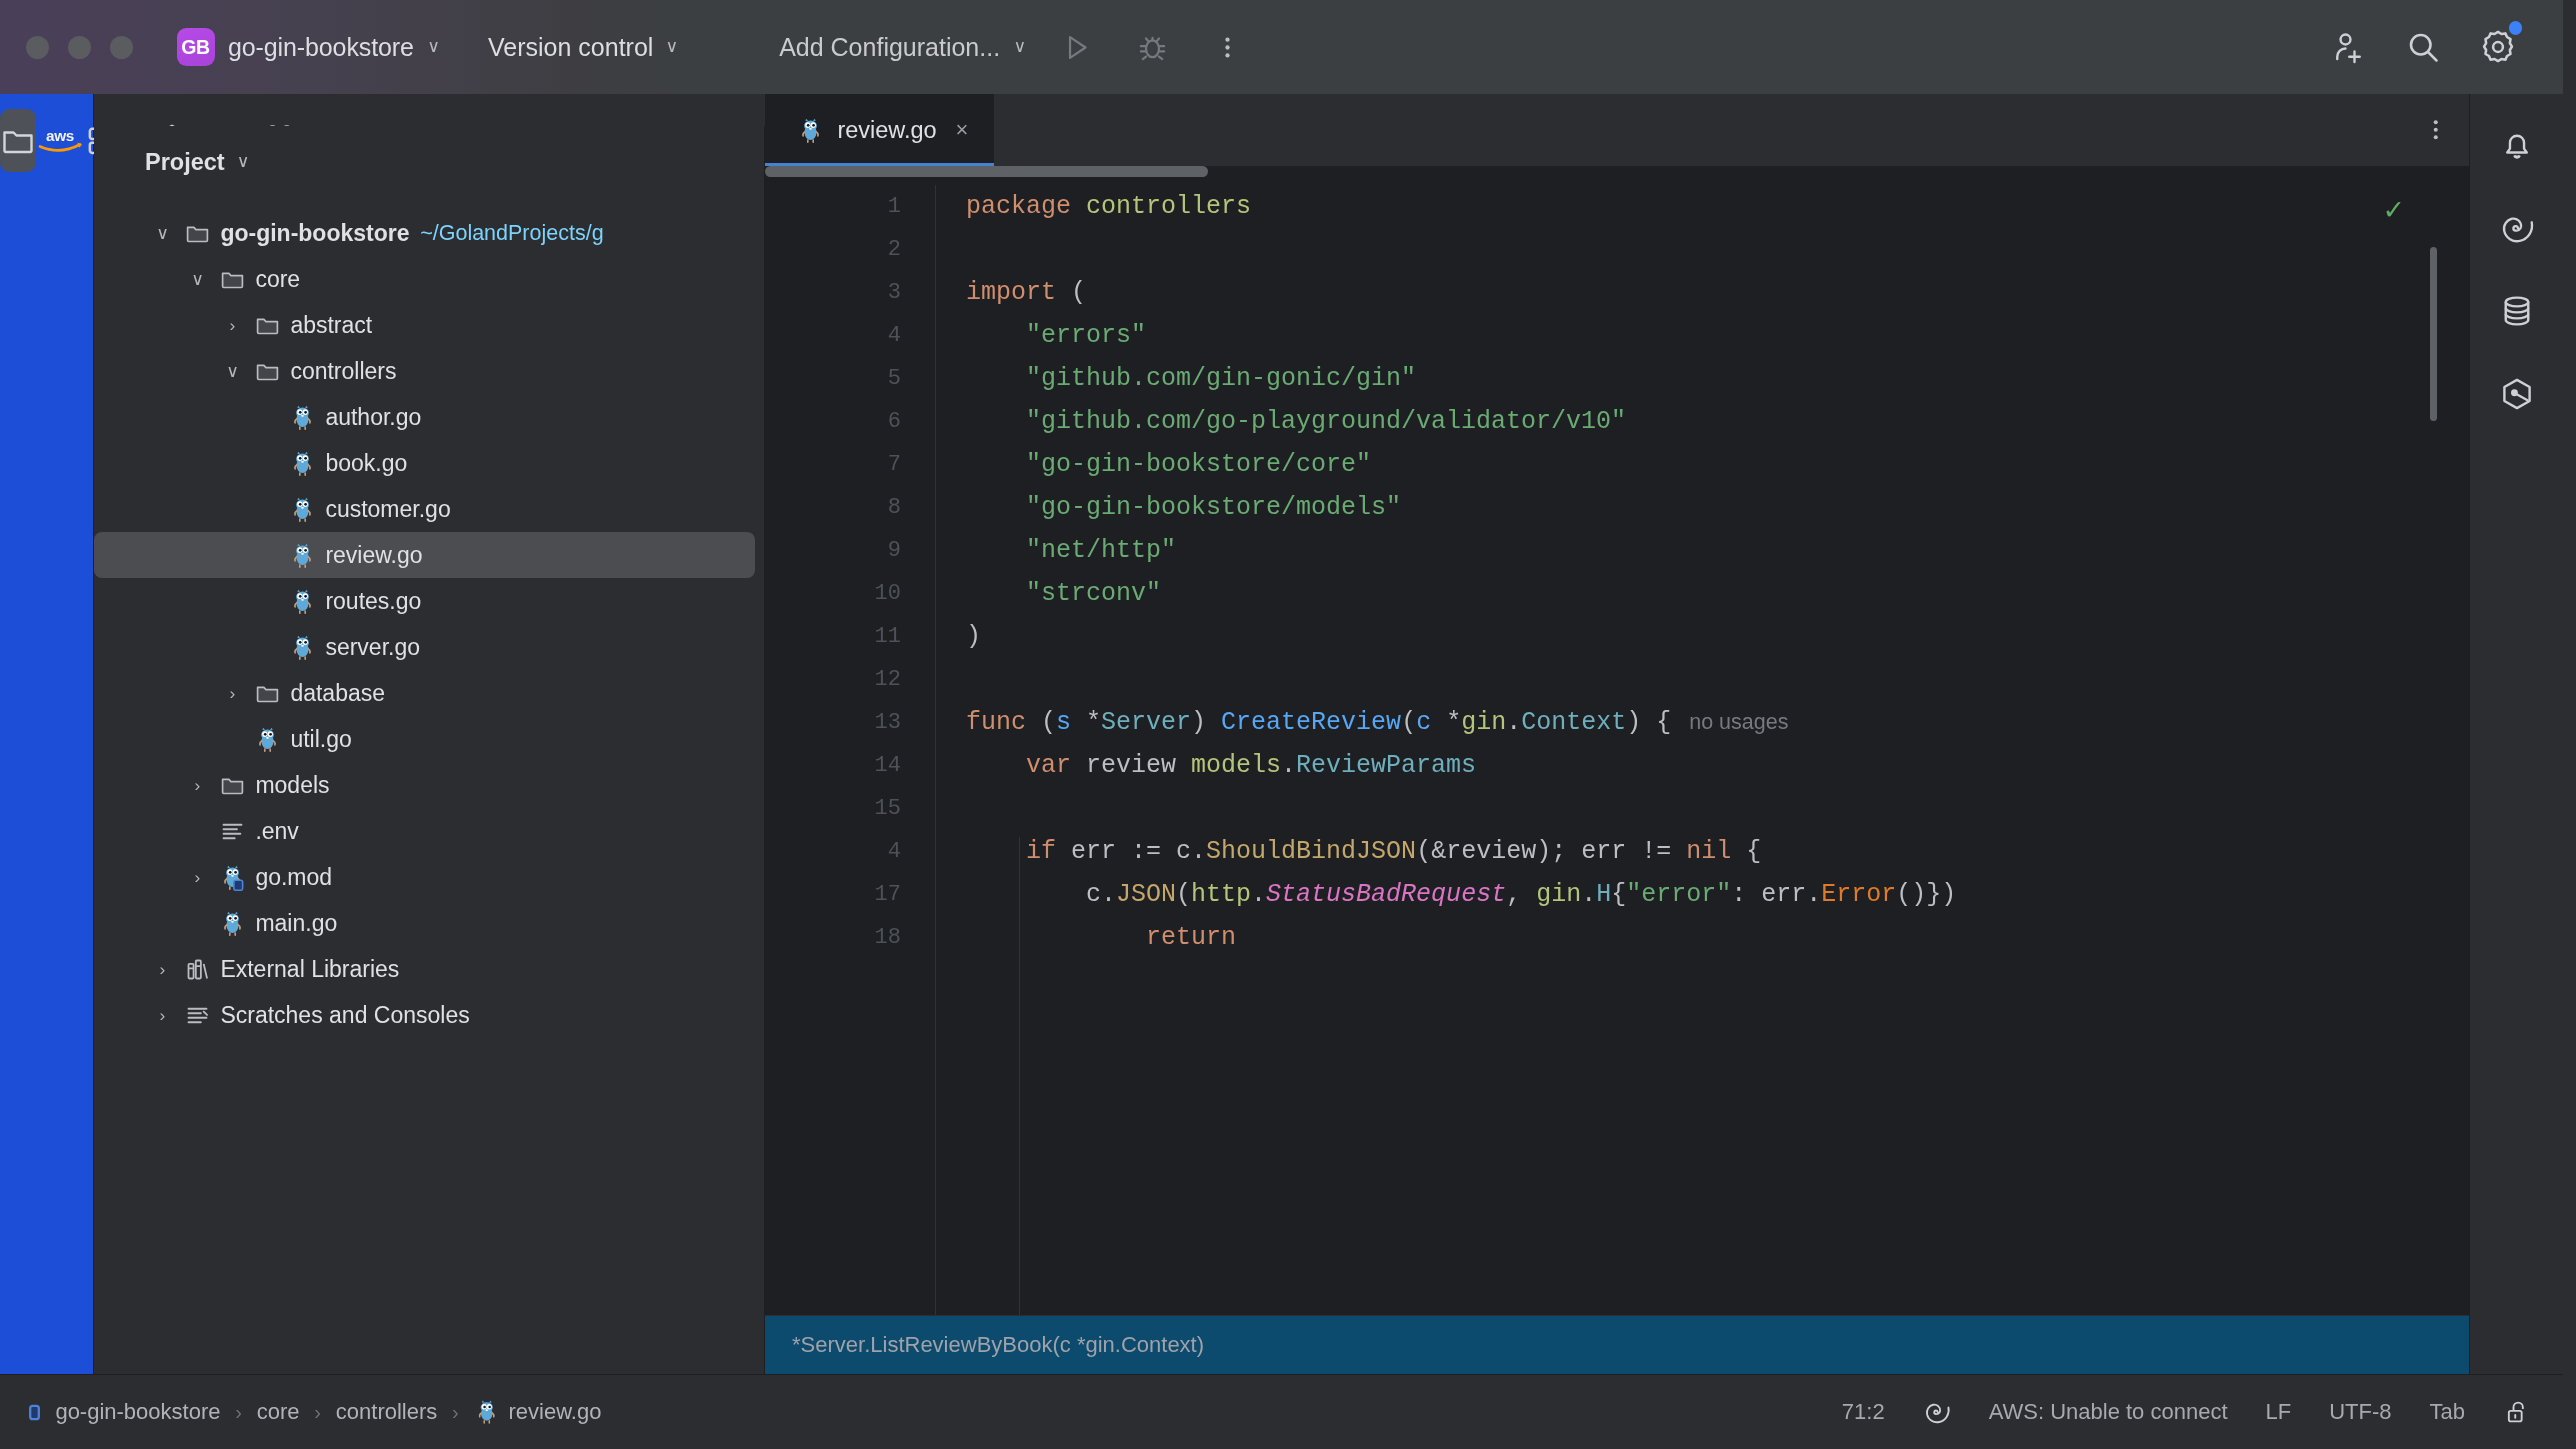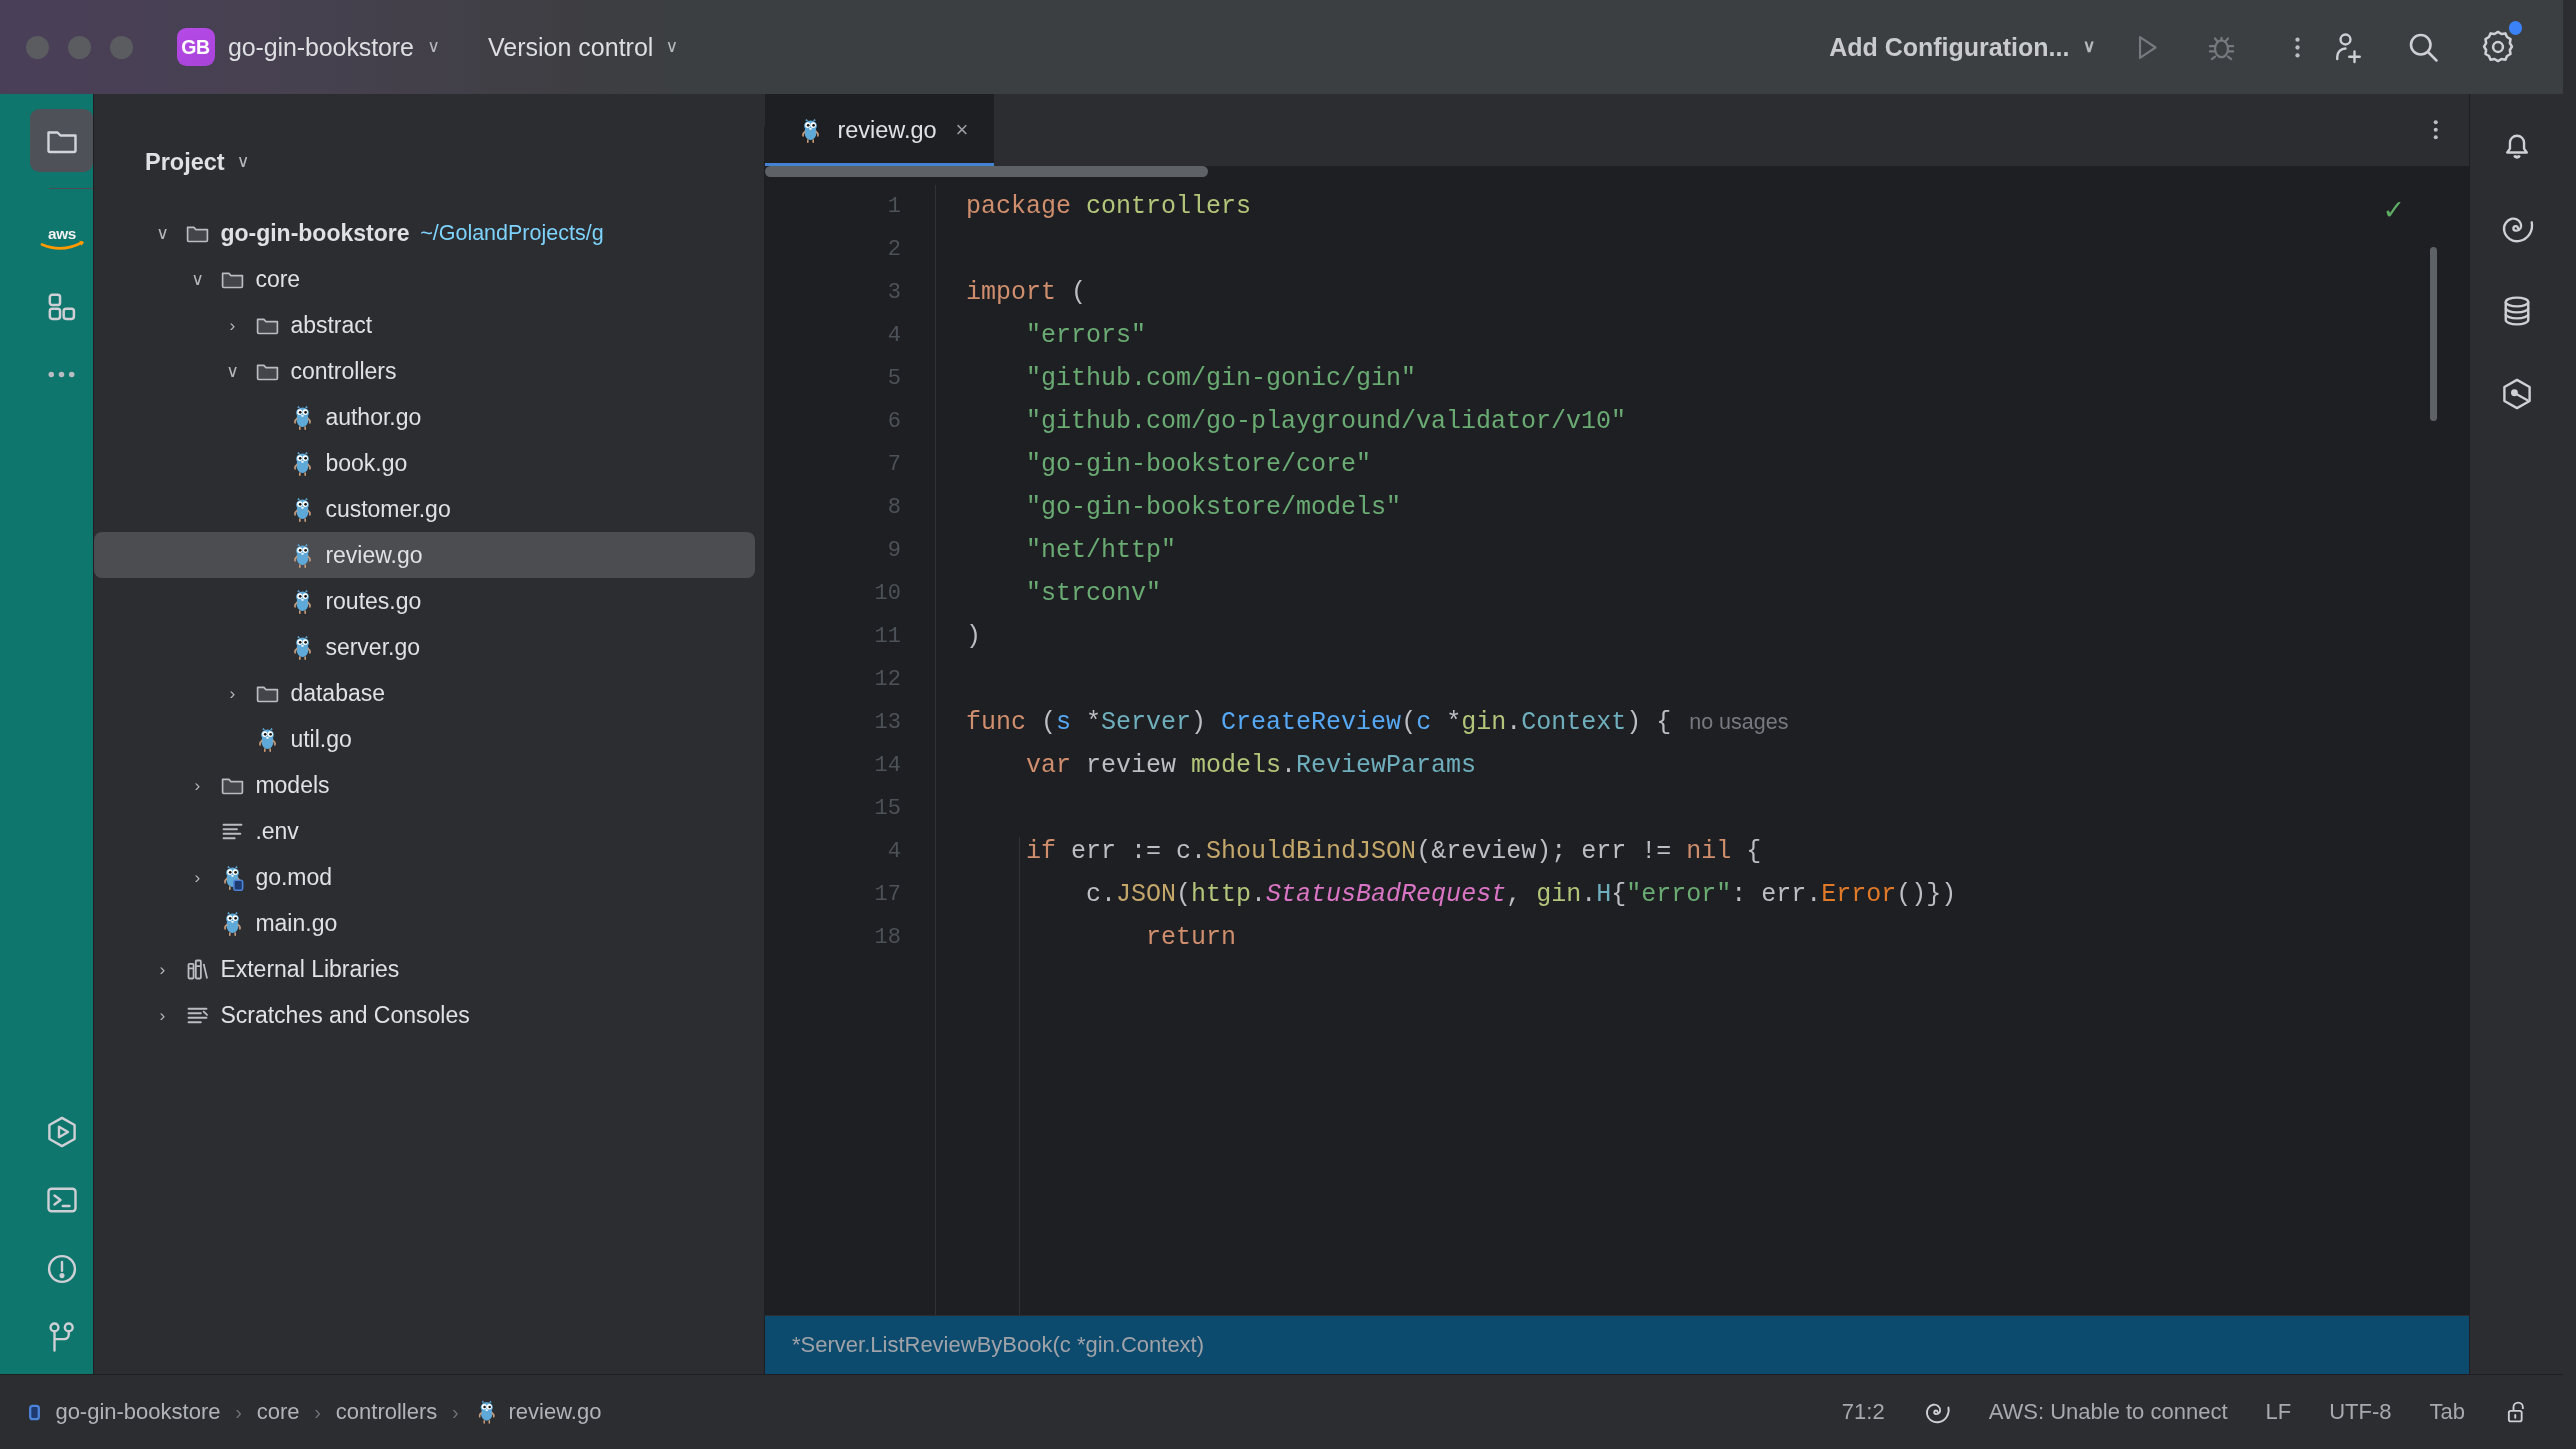--- a/index.html
+++ b/index.html
@@ -34,39 +34,39 @@
     width:38px; height:38px; border-radius:9.4px;
     background:linear-gradient(160deg,#B64AE8,#A843D8);
     color:#fff; font-size:19.5px; font-weight:bold; letter-spacing:-0.3px;
     display:flex; align-items:center; justify-content:center;
   }
   .proj-name{ font-size:25px; color:#DDDEE1; letter-spacing:-0.1px; }
   .chev{ font-size:17.4px; color:#B6B8BD; line-height:1; }
   .vcs{ position:relative; z-index:2; display:flex; align-items:center; gap:12px; margin-left:44px; }
   .vcs-label{ font-size:25px; color:#DDDEE1; }
 
-  .tb-center{ flex:1; display:flex; align-items:center; justify-content:flex-end; gap:25.5px; padding-left:101px;font-weight:bold;}
+  .tb-center{ flex:1; display:flex; align-items:center; justify-content:flex-start; gap:25.5px; padding-left:101px;}
   .runcfg{ display:flex; align-items:center; gap:13.4px; }
   .runcfg .lbl{ font-size:25px; color:#C9CBCF; }
   .ico-btn{ width:50px; height:50px; display:flex; align-items:center; justify-content:center; border-radius:6.7px; }
   .tb-right{ display:flex; align-items:center; gap:25.5px; padding-right:40px; }
   .gear-wrap{ position:relative; }
   .gear-dot{
     position:absolute; right:-1.3px; top:-2.7px; width:17.4px; height:17.4px; border-radius:50%;
     background:#3B82F6; border:2px solid #3C3F41;
   }
 
   
   .mid{ flex:1; display:flex; min-height:0; }
 
   
   .stripe{
-    width:94px; flex:0 0 94px; background:#0f766e;
+    width:94px; flex:0 0 94px; background:#1d4ed8;
     border-right:0.7px solid #1E1F22;
-    display:flex; flex-direction:column; align-items:flex-end;
+    display:flex; flex-direction:row; align-items:flex-start;
     padding-top:14.8px;
   }
   .stripe-btn{ width:63px; height:63px; display:flex; align-items:center; justify-content:center; border-radius:9.4px; margin-bottom:5.4px; }
   .stripe-btn.active{ background:#4E5157; }
   .stripe-sep{ width:44px; height:1.3px; background:#4A4D52; margin:10.7px 0 17.4px; }
   .stripe-spacer{ flex:1; }
 
   
   .project{
     width:671px; flex:0 0 671px; background:#2B2D30;

